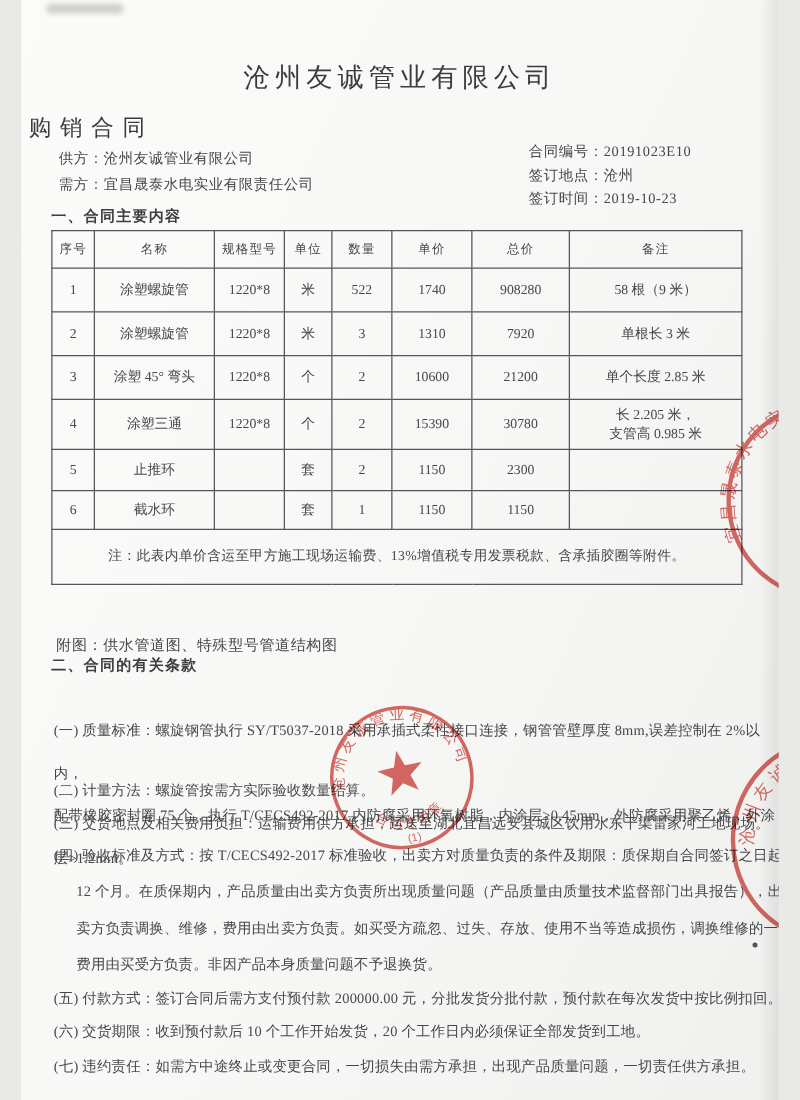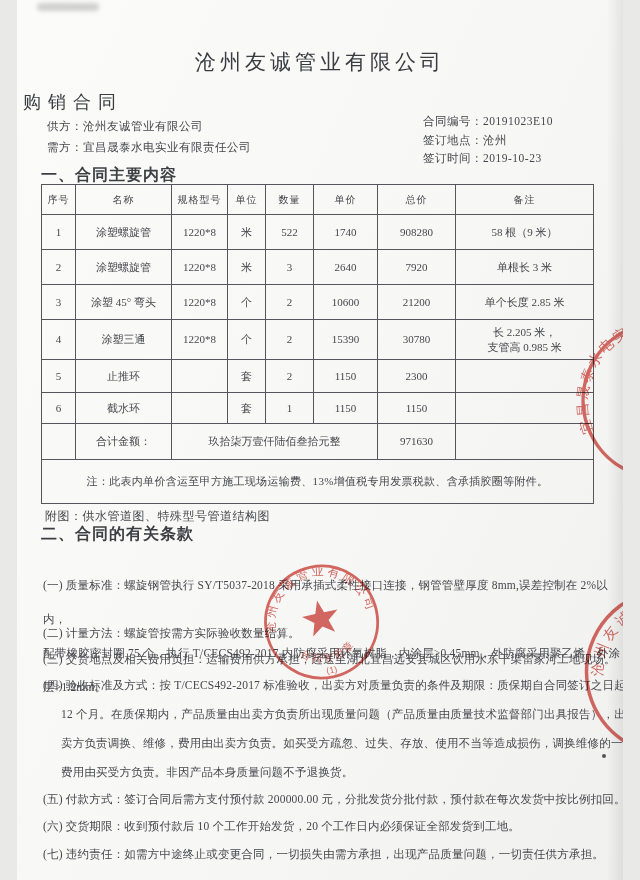--- a/index.html
+++ b/index.html
@@ -24,21 +24,21 @@
   .doc-title{position:absolute;left:6px;top:90px;width:100%;
     font-size:18px;letter-spacing:7px;color:#3b3c41;font-weight:500;}
 
   .meta{position:absolute;font-size:11.5px;color:#46474c;letter-spacing:.5px;}
   .m-supplier{left:30px;top:119px;}
   .m-buyer{left:30px;top:140px;}
   .m-no{left:406px;top:114px;}
   .m-place{left:406px;top:133px;}
   .m-date{left:406px;top:151px;}
 
-  .sec-heading{position:absolute;font-size:16px;font-weight:600;color:#3e3f44;letter-spacing:1px;}
+  .sec-heading{position:absolute;font-size:12px;font-weight:600;color:#3e3f44;letter-spacing:1px;}
   .sec1{left:24px;top:165px;}
   .sec2{left:24px;top:524px;}
 
   table.items{position:absolute;left:24px;top:184px;width:552px;
     border-collapse:collapse;table-layout:fixed;}
   table.items th,table.items td{
     border:1px solid #55565b;font-weight:normal;font-size:11px;color:#46474c;
     text-align:center;vertical-align:middle;white-space:pre-line;padding:0 2px;
     line-height:1.35;}
   table.items thead tr{height:30px;}
@@ -135,21 +135,21 @@
           <td>1740</td>
           <td>908280</td>
           <td>58 根（9 米）</td>
         </tr>
         <tr>
           <td>2</td>
           <td>涂塑螺旋管</td>
           <td>1220*8</td>
           <td>米</td>
           <td>3</td>
-          <td>2640</td>
+          <td>1310</td>
           <td>7920</td>
           <td>单根长 3 米</td>
         </tr>
         <tr>
           <td>3</td>
           <td>涂塑 45° 弯头</td>
           <td>1220*8</td>
           <td>个</td>
           <td>2</td>
           <td>10600</td>
@@ -182,27 +182,20 @@
           <td>截水环</td>
           <td></td>
           <td>套</td>
           <td>1</td>
           <td>1150</td>
           <td>1150</td>
           <td></td>
         </tr>
       </tbody>
     <tfoot>
-      <tr class="total-row">
-        <td></td>
-        <td>合计金额：</td>
-        <td colspan="4">玖拾柒万壹仟陆佰叁拾元整</td>
-        <td>971630</td>
-        <td></td>
-      </tr>
       <tr class="note-row">
         <td colspan="8" class="note-cell">注：此表内单价含运至甲方施工现场运输费、13%增值税专用发票税款、含承插胶圈等附件。</td>
       </tr>
     </tfoot>
   </table>
 
   <div class="attach-line">附图：供水管道图、特殊型号管道结构图</div>
 
   <div class="sec-heading sec2">二、合同的有关条款</div>
 

